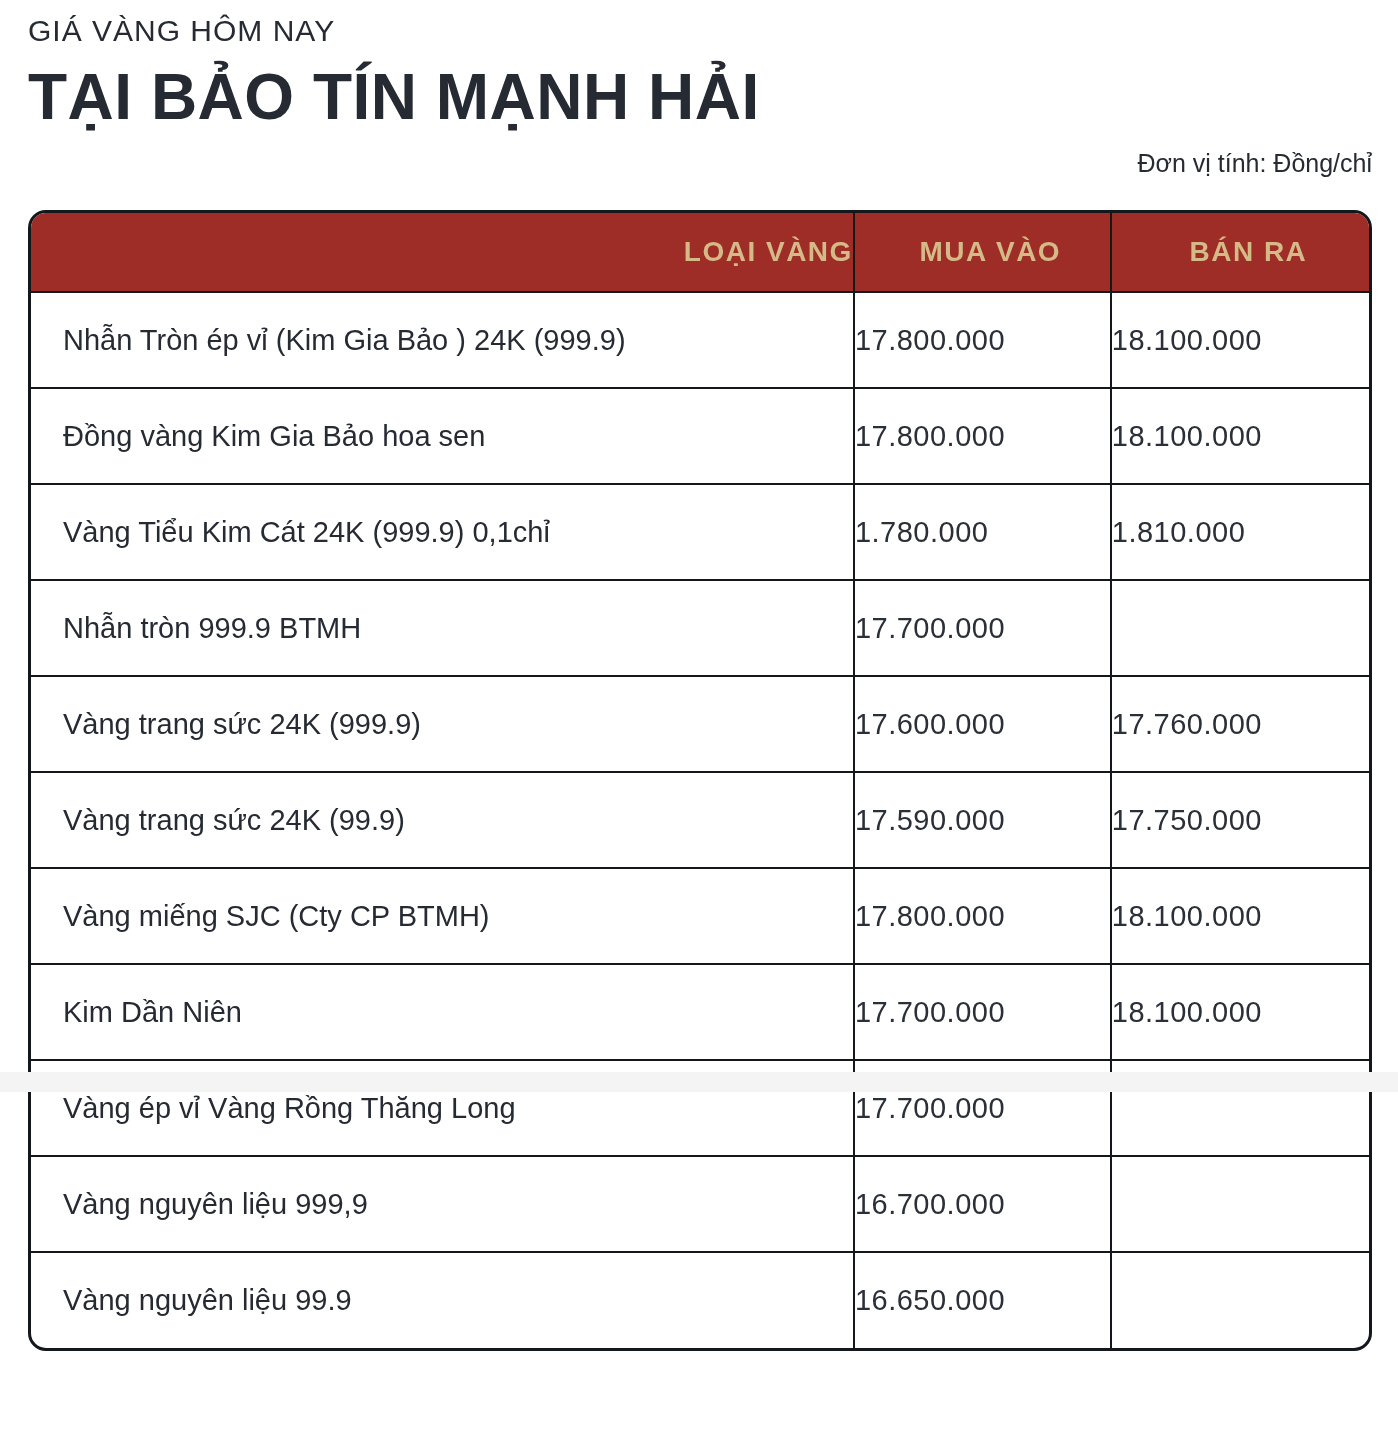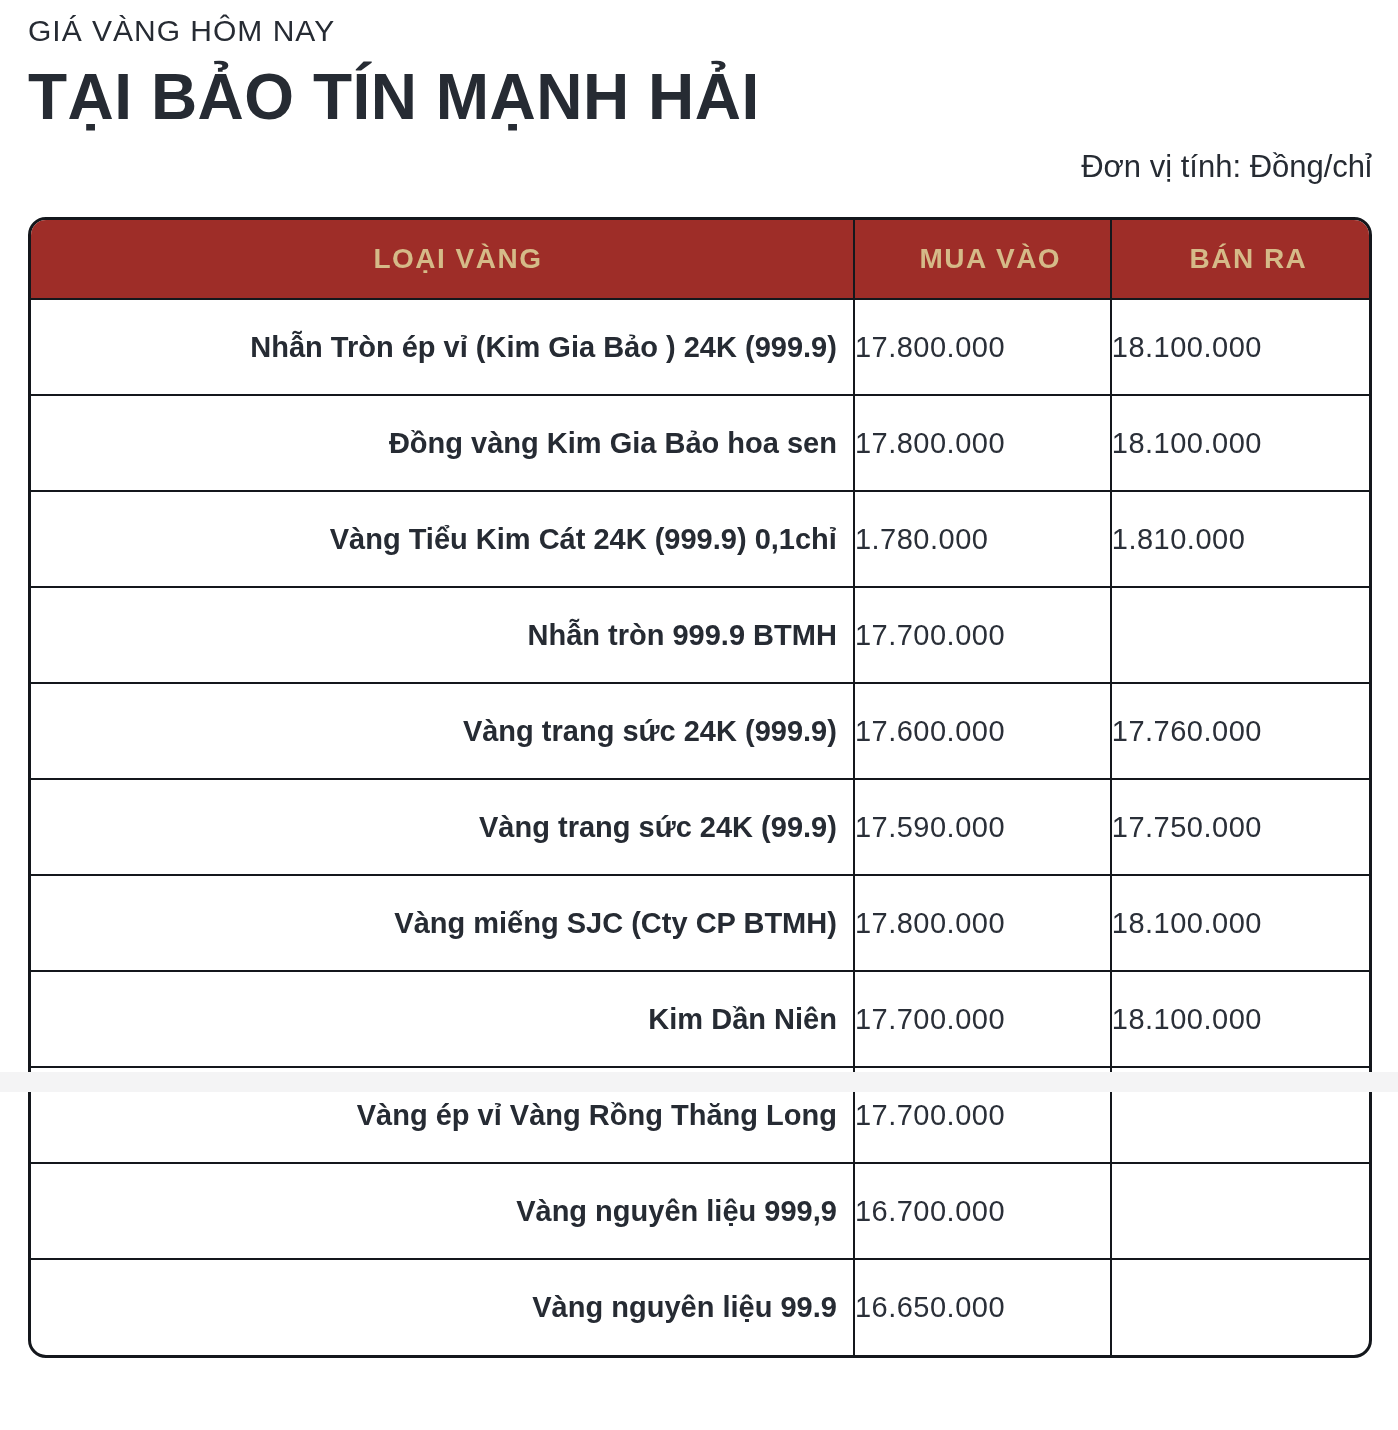--- a/index.html
+++ b/index.html
@@ -29,21 +29,21 @@
   .page-title {
     font-size: 64px;
     font-weight: 600;
     letter-spacing: 0.5px;
     color: #262b33;
     margin-top: 16px;
     line-height: 1.05;
   }
   .unit-note {
     text-align: right;
-    font-size: 31px;
+    font-size: 25px;
     font-weight: 400;
     color: #262b33;
     margin-top: 18px;
     padding-right: 0px;
   }
   .table-wrap {
     margin-top: 32px;
     width: 1344px;
     border: 3px solid #14171c;
     border-radius: 18px;
@@ -64,33 +64,33 @@
     font-size: 28px;
     font-weight: 700;
     letter-spacing: 1.5px;
     text-transform: uppercase;
     height: 79px;
     border: 2px solid #14171c;
     text-align: center;
     vertical-align: middle;
   }
   .price-table th.h-name {
-    text-align: center;
+    text-align: right;
     padding-left: 32px;
   }
   .price-table td {
     height: 96px;
     border: 2px solid #14171c;
     font-size: 29px;
     vertical-align: middle;
     background: #ffffff;
   }
   .price-table td.name-cell {
-    font-weight: 700;
-    text-align: right;
+    font-weight: 400;
+    text-align: left;
     padding-left: 32px;
     padding-right: 16px;
     color: #262b33;
   }
   .price-table td.price-cell {
     font-weight: 500;
     text-align: left;
     color: #2a2f38;
     letter-spacing: 0.5px;
   }

